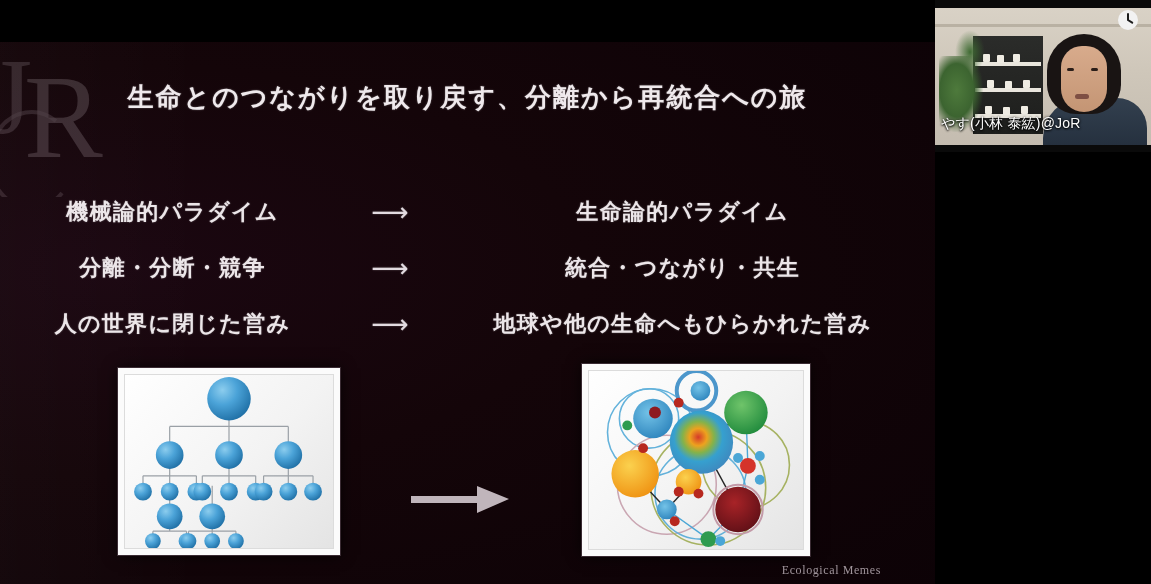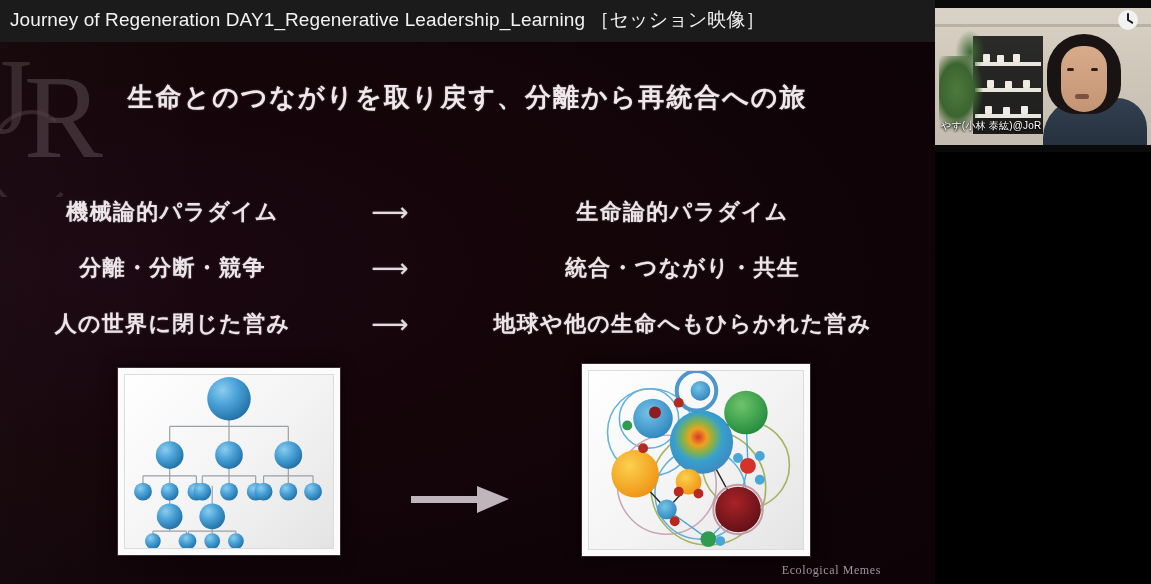--- a/index.html
+++ b/index.html
@@ -128,33 +128,30 @@
   }
   .wc-face{
     position:absolute;left:126px;top:38px;width:46px;height:66px;
     background:linear-gradient(180deg,#d8ab8c,#c49574);
     border-radius:22px 22px 24px 24px;
   }
   .wc-eye{position:absolute;width:7px;height:3px;background:#2a1d18;border-radius:2px;top:60px;}
   .wc-mouth{position:absolute;left:140px;top:86px;width:14px;height:5px;background:#7e4f43;border-radius:3px;}
   .wc-name{
     position:absolute;left:6px;bottom:12px;
-    font-size:10px;color:#ffffff;letter-spacing:.2px;
+    font-size:14px;color:#ffffff;letter-spacing:.2px;
     text-shadow:0 0 3px #000,0 1px 2px #000;white-space:nowrap;
   }
   .clock-icon{position:absolute;right:12px;top:9px;width:22px;height:22px;}
 </style>
 </head>
 <body>
 
 <div id="root">
 
-  <div class="titlebar">
-    <div class="title">Journey of Regeneration DAY1_Regenerative Leadership_Learning ［セッション映像］</div>
-  </div>
 
   <div class="slide">
 
     <div class="monogram">
       <svg viewBox="0 0 135 150" width="135" height="150" aria-hidden="true">
         <text x="6" y="86" font-family="Liberation Serif, serif" font-size="108" fill="#d7c9d2" opacity="0.55">J</text>
         <text x="40" y="110" font-family="Liberation Serif, serif" font-size="118" fill="#e2d5dd" opacity="0.6">R</text>
         <path d="M72 74 A42 48 0 1 0 78 146" fill="none" stroke="#cfc0c9" stroke-width="4" opacity="0.5"></path>
       </svg>
     </div>

